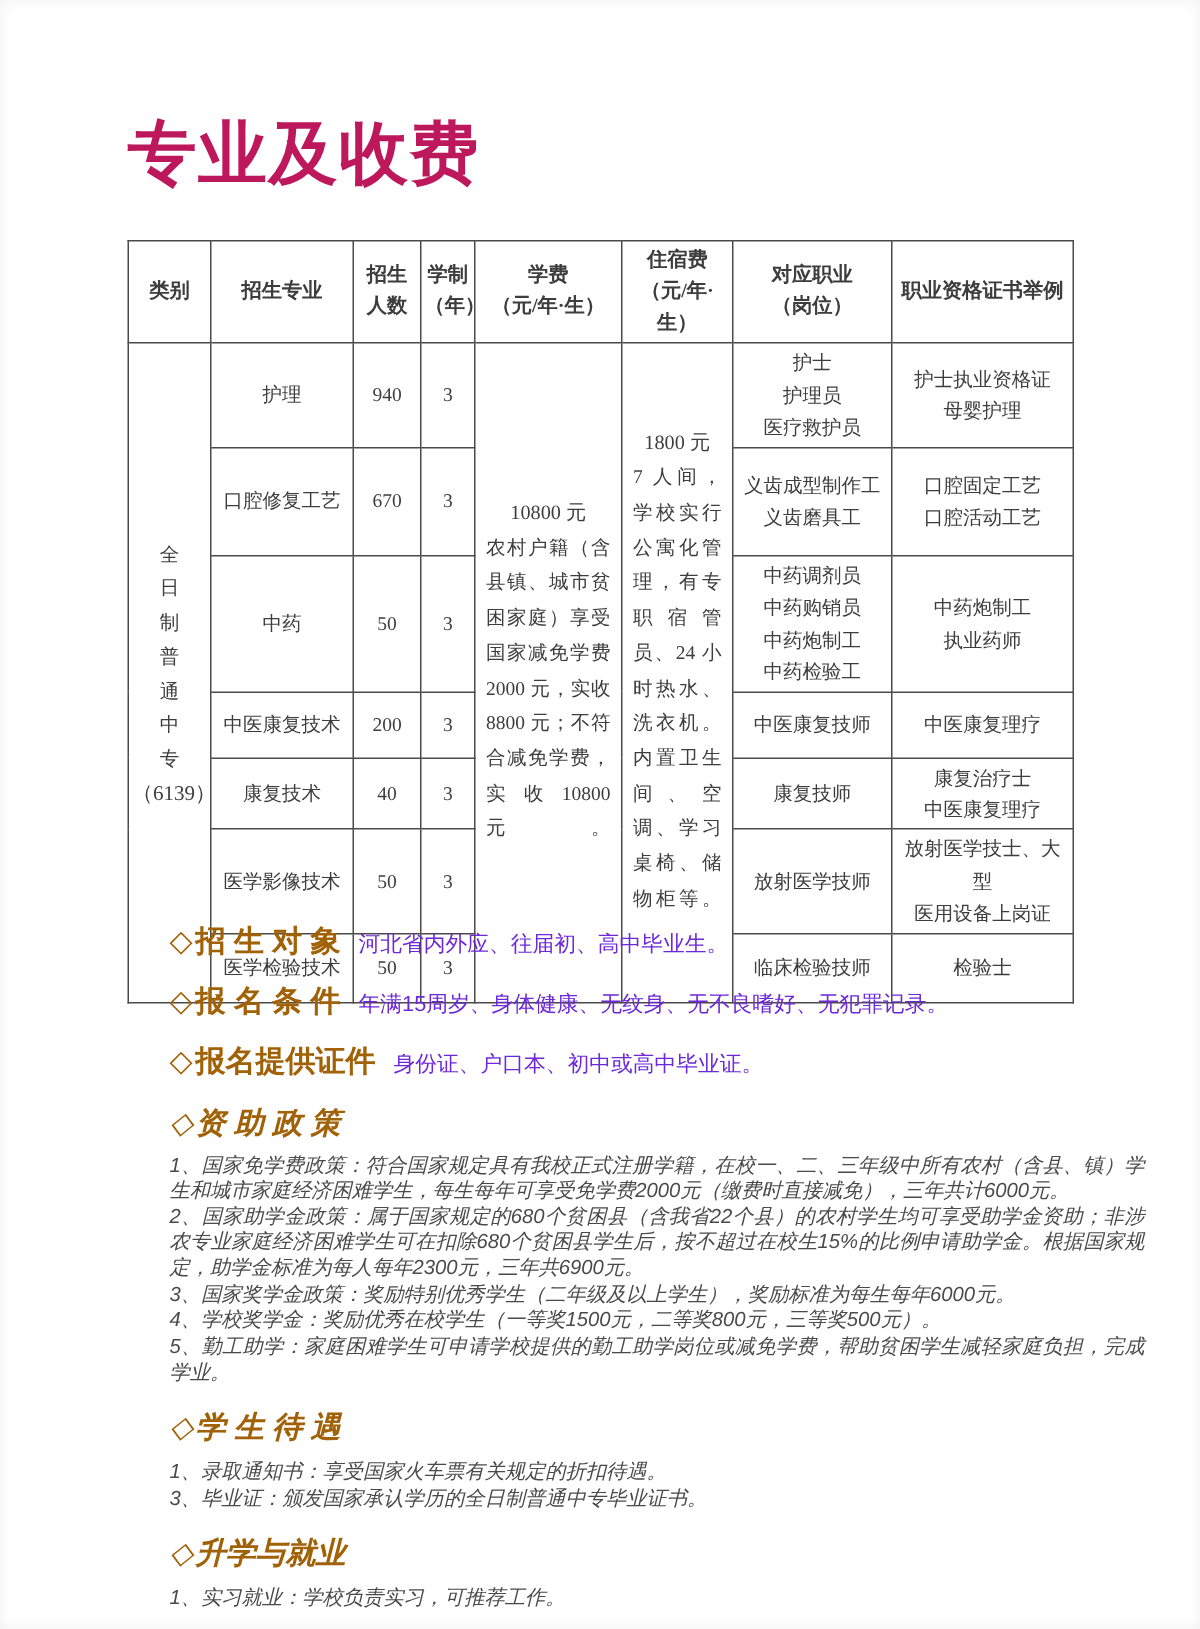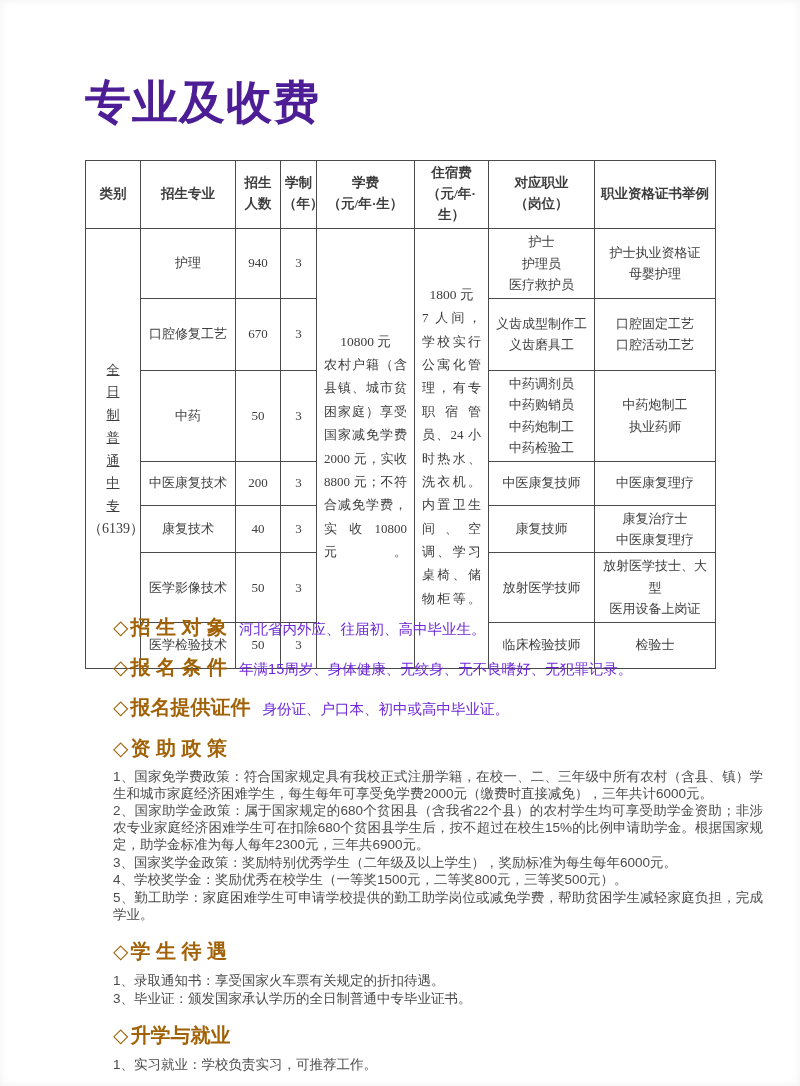--- a/index.html
+++ b/index.html
@@ -23,21 +23,21 @@
     margin-right:10px;
   }
   .motto-bar {
     width:92px; height:13px; margin-right:3px;
     background:linear-gradient(to right,#9fd2e0 0%,#4f93c4 55%,#1c5ca5 100%);
   }
   
   .page-title {
     position:absolute; left:85px; top:72px;
     font-size:46px; font-weight:900; letter-spacing:1px;
-    color:#4c1d95;
+    color:#be185d;
   }
   
   table.fees {
     position:absolute; left:85px; top:160px;
     width:630px; border-collapse:collapse; table-layout:fixed;
     font-family:"Liberation Serif", serif;
     color:#3d3d3d;
   }
   table.fees th, table.fees td {
     border:1px solid #4a4a4a;
@@ -49,21 +49,21 @@
     font-weight:600; font-size:13.5px;
     white-space:pre-line; line-height:1.55;
     height:58px;
   }
   tr.r1 { height:70px; } tr.r2 { height:72px; } tr.r3 { height:71px; }
   tr.r4 { height:44px; } tr.r5 { height:43px; } tr.r6 { height:43px; }
   tr.r7 { height:46px; }
   .num { font-size:14px; }
   .vertical-text {
     width:16px; margin:0 auto; word-break:break-all;
-    line-height:1.75; font-size:13px;text-decoration:underline;
+    line-height:1.75; font-size:13px;
   }
   .cat-code { font-size:14px; margin-top:2px; }
   .fee-amount { font-size:13.5px; margin-bottom:2px; }
   .fee-desc {
     text-align:justify; text-align-last:justify;
     font-size:13px; line-height:1.8; padding:0 5px;
   }
   .pre { white-space:pre-line; line-height:1.65; }
   
   .sections {
@@ -72,21 +72,21 @@
   .sec-head {
     color:#a16207; font-weight:700; font-size:20px;
     font-family:"Liberation Sans", sans-serif;
     white-space:nowrap;
   }
   .diamond { font-weight:400; margin-right:2px; }
   .inline-section { margin-bottom:13px; display:flex; align-items:baseline; }
   .inline-section .sec-inline-text {
     font-size:14.5px; color:#6d28d9; margin-left:12px;
   }
-  .block-section { margin-top:14px; }
+  .block-section { margin-top:14px;font-style:italic; }
   .block-section .sec-head { display:block; margin-bottom:7px; }
   .block-section p {
     font-size:13.5px; line-height:1.24; color:#4a4a4a;
     margin:0 0 1px 0; text-align:justify;
   }
   .benefits p, .enroll p { line-height:1.3; }
 </style>
 </head>
 <body>
 

